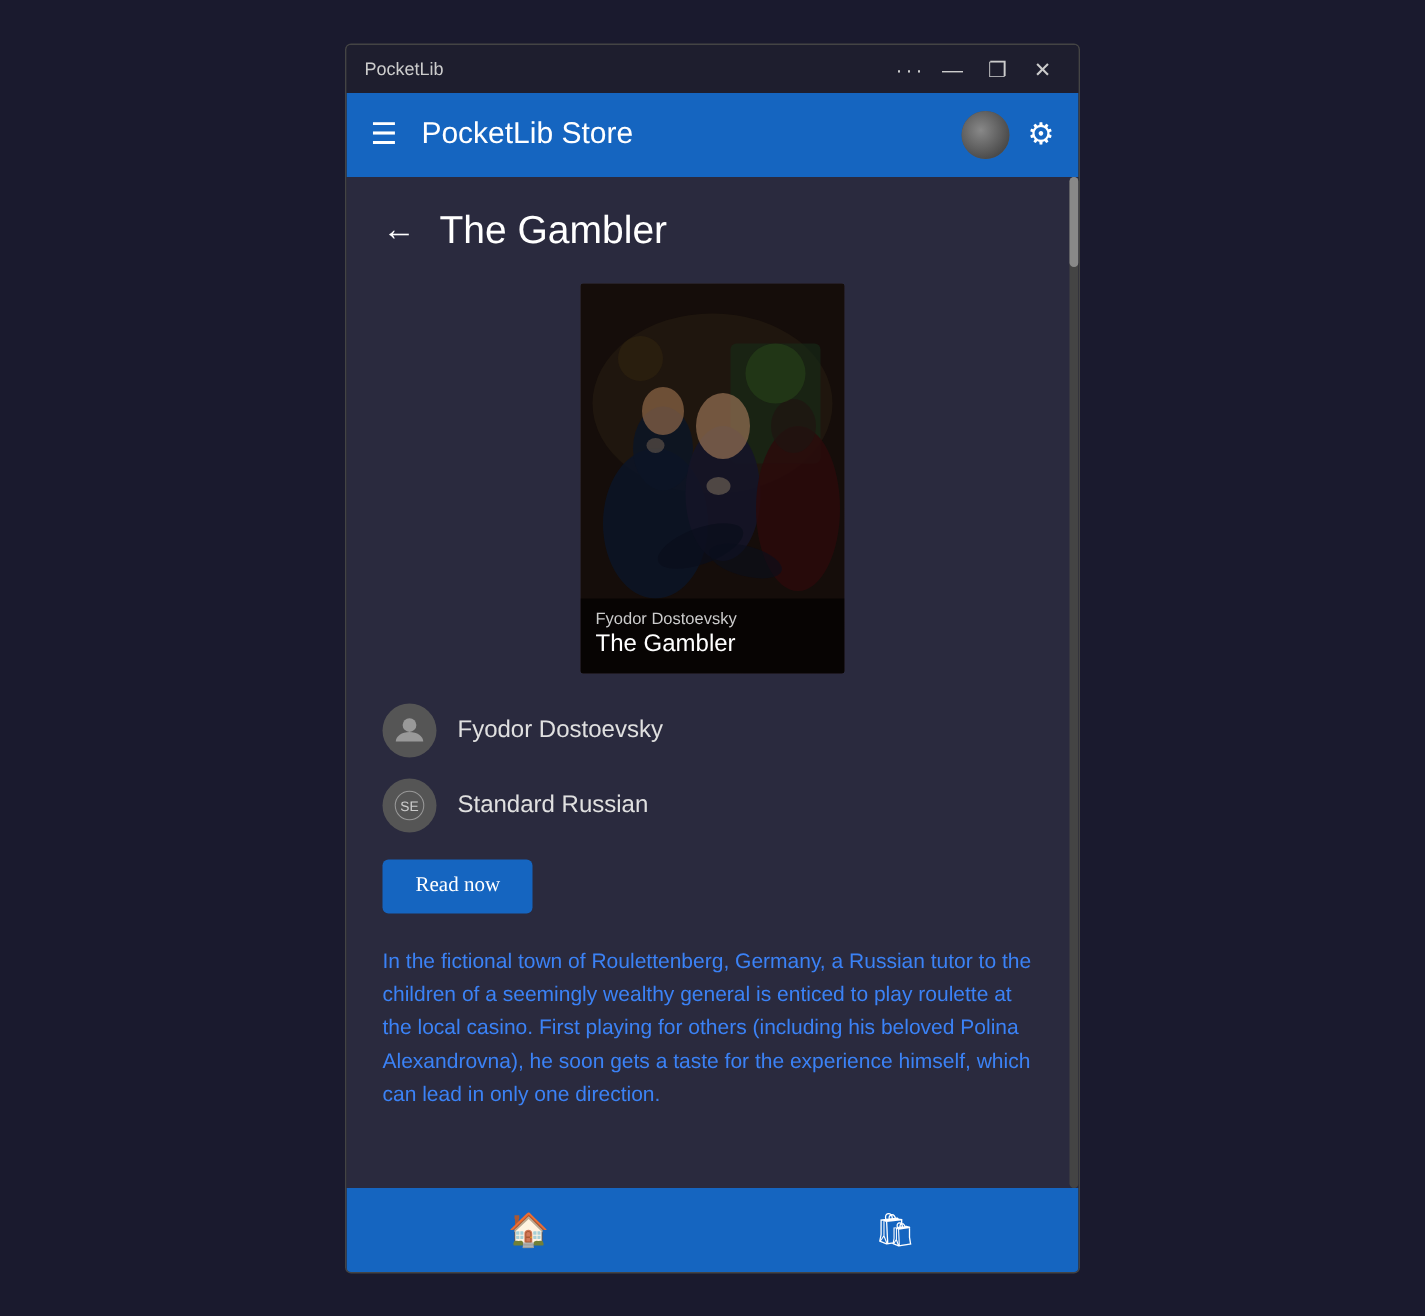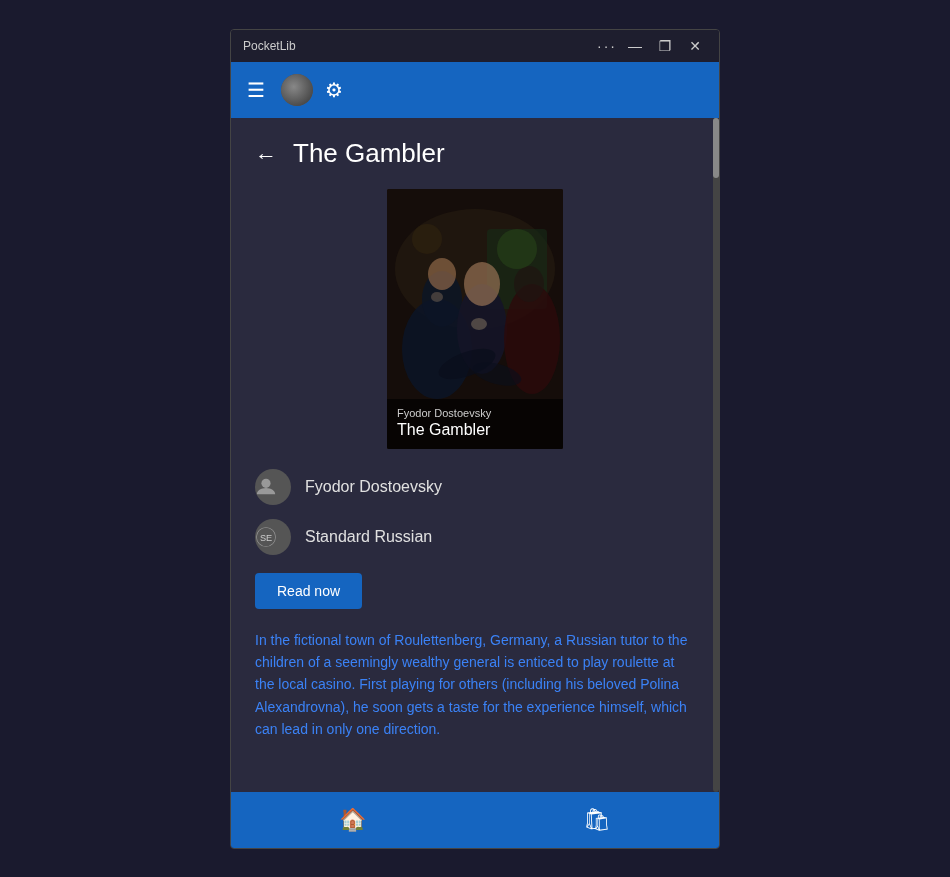--- a/index.html
+++ b/index.html
@@ -222,20 +222,21 @@
       gap: 14px;
       margin-bottom: 14px;
     }
     .meta-icon {
       width: 36px;
       height: 36px;
       border-radius: 50%;
       background: #555;
       display: flex;
       align-items: center;
+      justify-content: center;
       flex-shrink: 0;
       overflow: hidden;
     }
     .meta-icon svg {
       width: 22px;
       height: 22px;
     }
     .meta-text {
       color: #e0e0e0;
       font-size: 16px;
@@ -246,20 +247,21 @@
       display: inline-block;
       background: #1565c0;
       color: white;
       border: none;
       padding: 10px 22px;
       font-size: 14px;
       border-radius: 4px;
       cursor: pointer;
       margin-bottom: 20px;
       margin-top: 4px;
+      font-family: Liberation Serif, serif;
     }
 
     
     .description {
       color: #3b82f6;
       font-size: 14px;
       line-height: 1.6;
     }
 
     
@@ -295,20 +297,21 @@
     <div style="display:flex; align-items:center; gap:6px;">
       <span class="title-bar-dots">···</span>
       <button class="window-btn">—</button>
       <button class="window-btn">❐</button>
       <button class="window-btn close">✕</button>
     </div>
   </div>
 
   <div class="app-header">
     <span class="hamburger-icon">☰</span>
+    <span class="app-title">PocketLib Store</span>
     <div class="header-icons">
       <div class="avatar">
         <div class="avatar-inner"></div>
       </div>
       <span class="gear-icon">⚙</span>
     </div>
   </div>
 
   <div class="main-content">
     <div class="book-detail">

